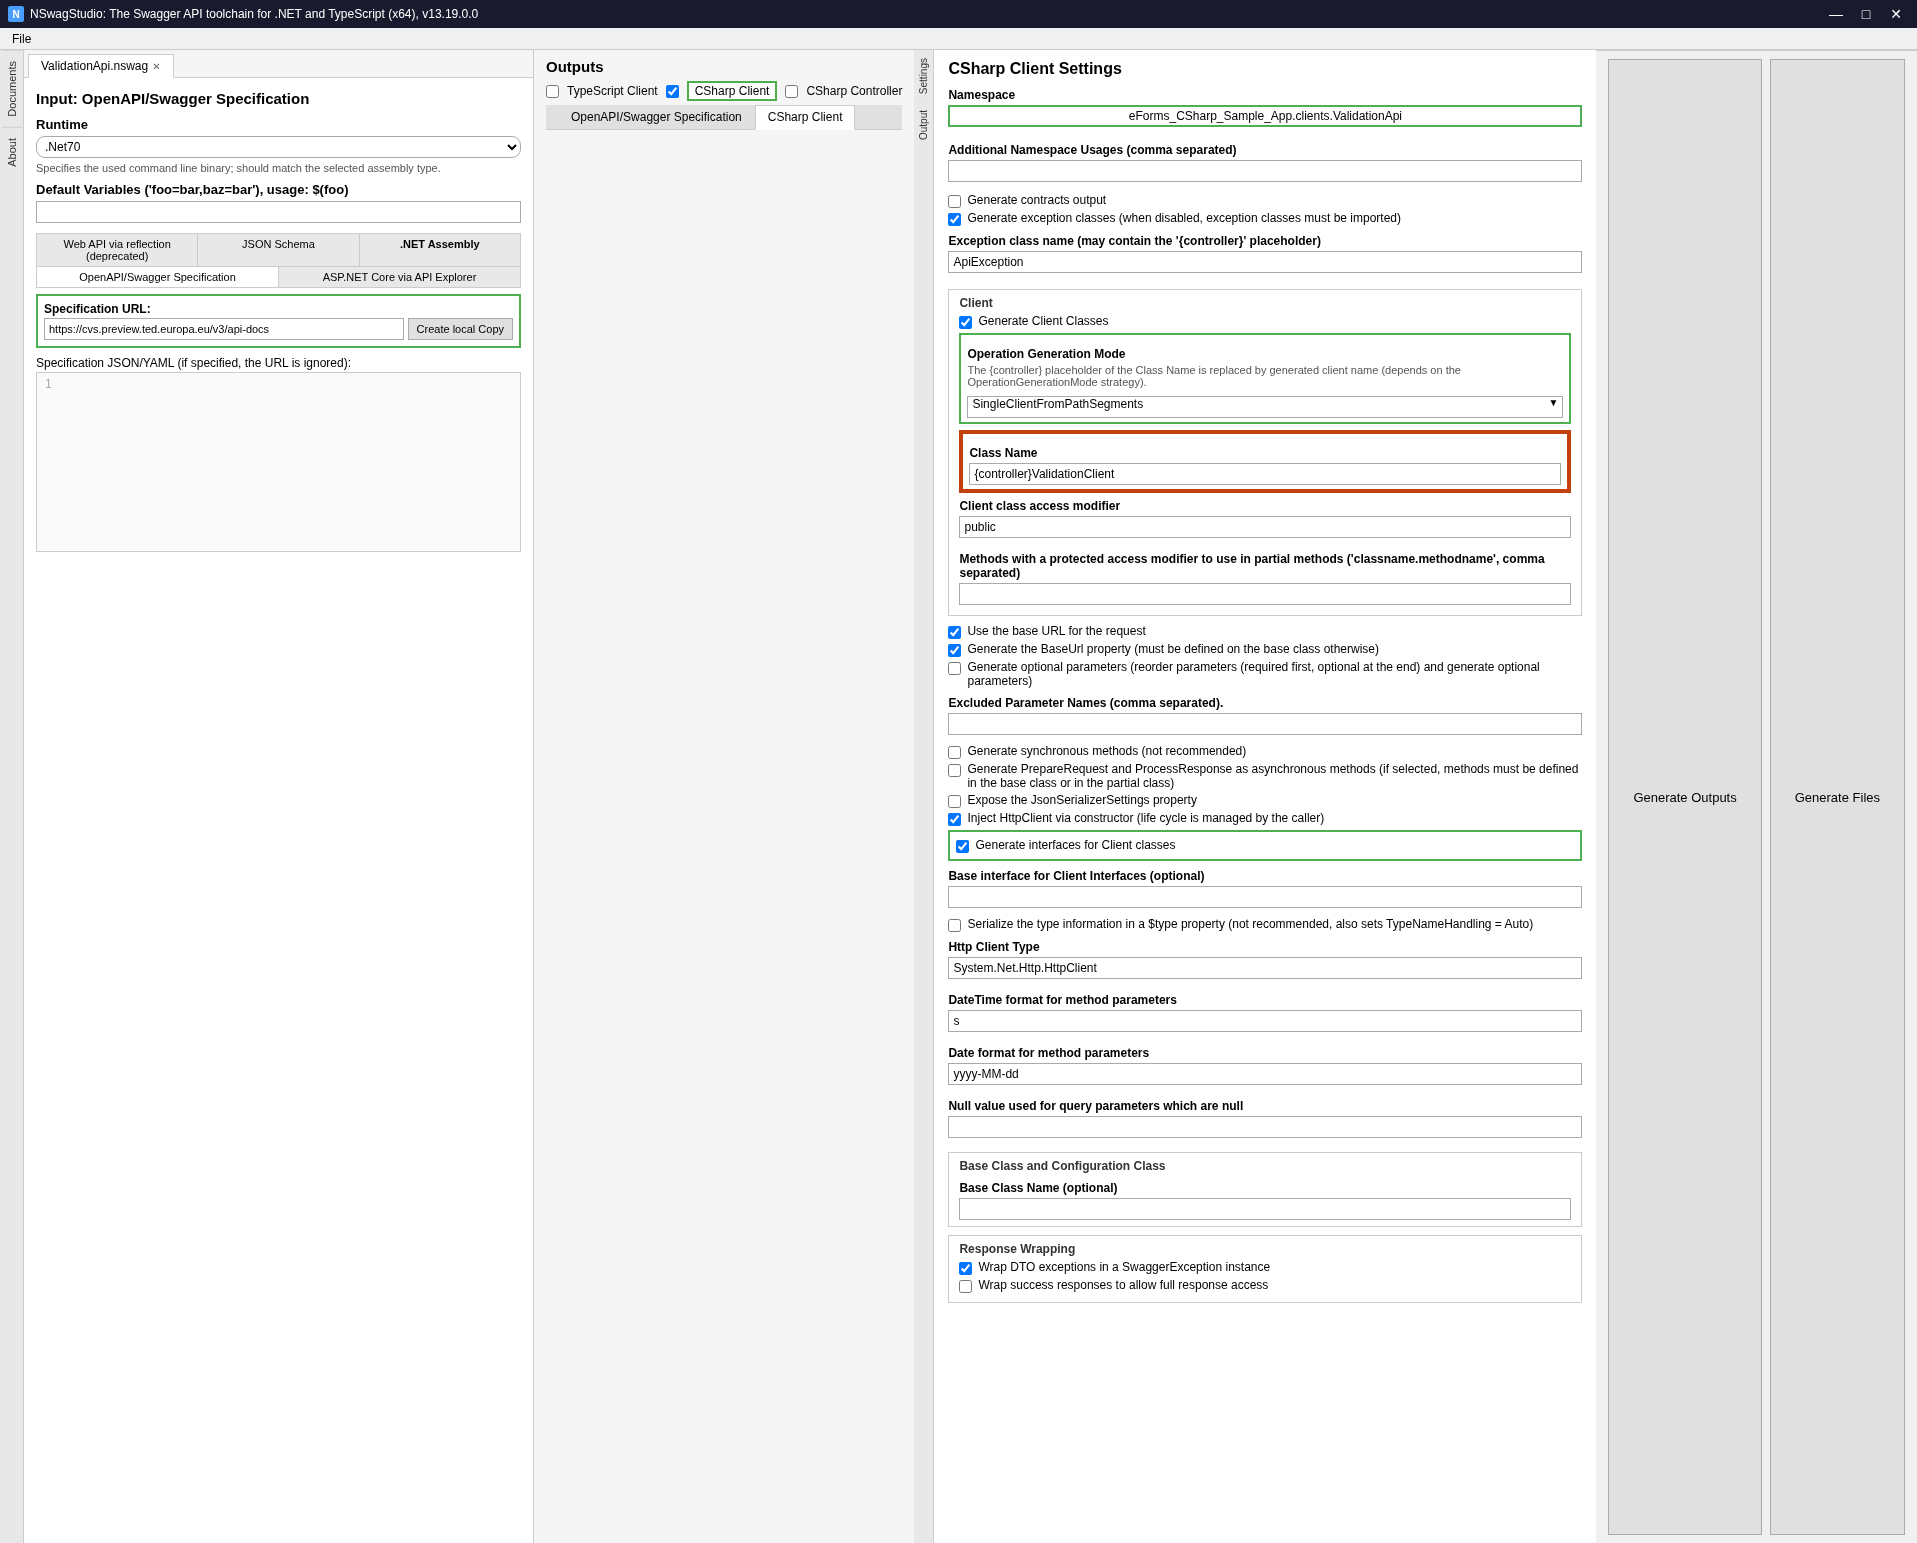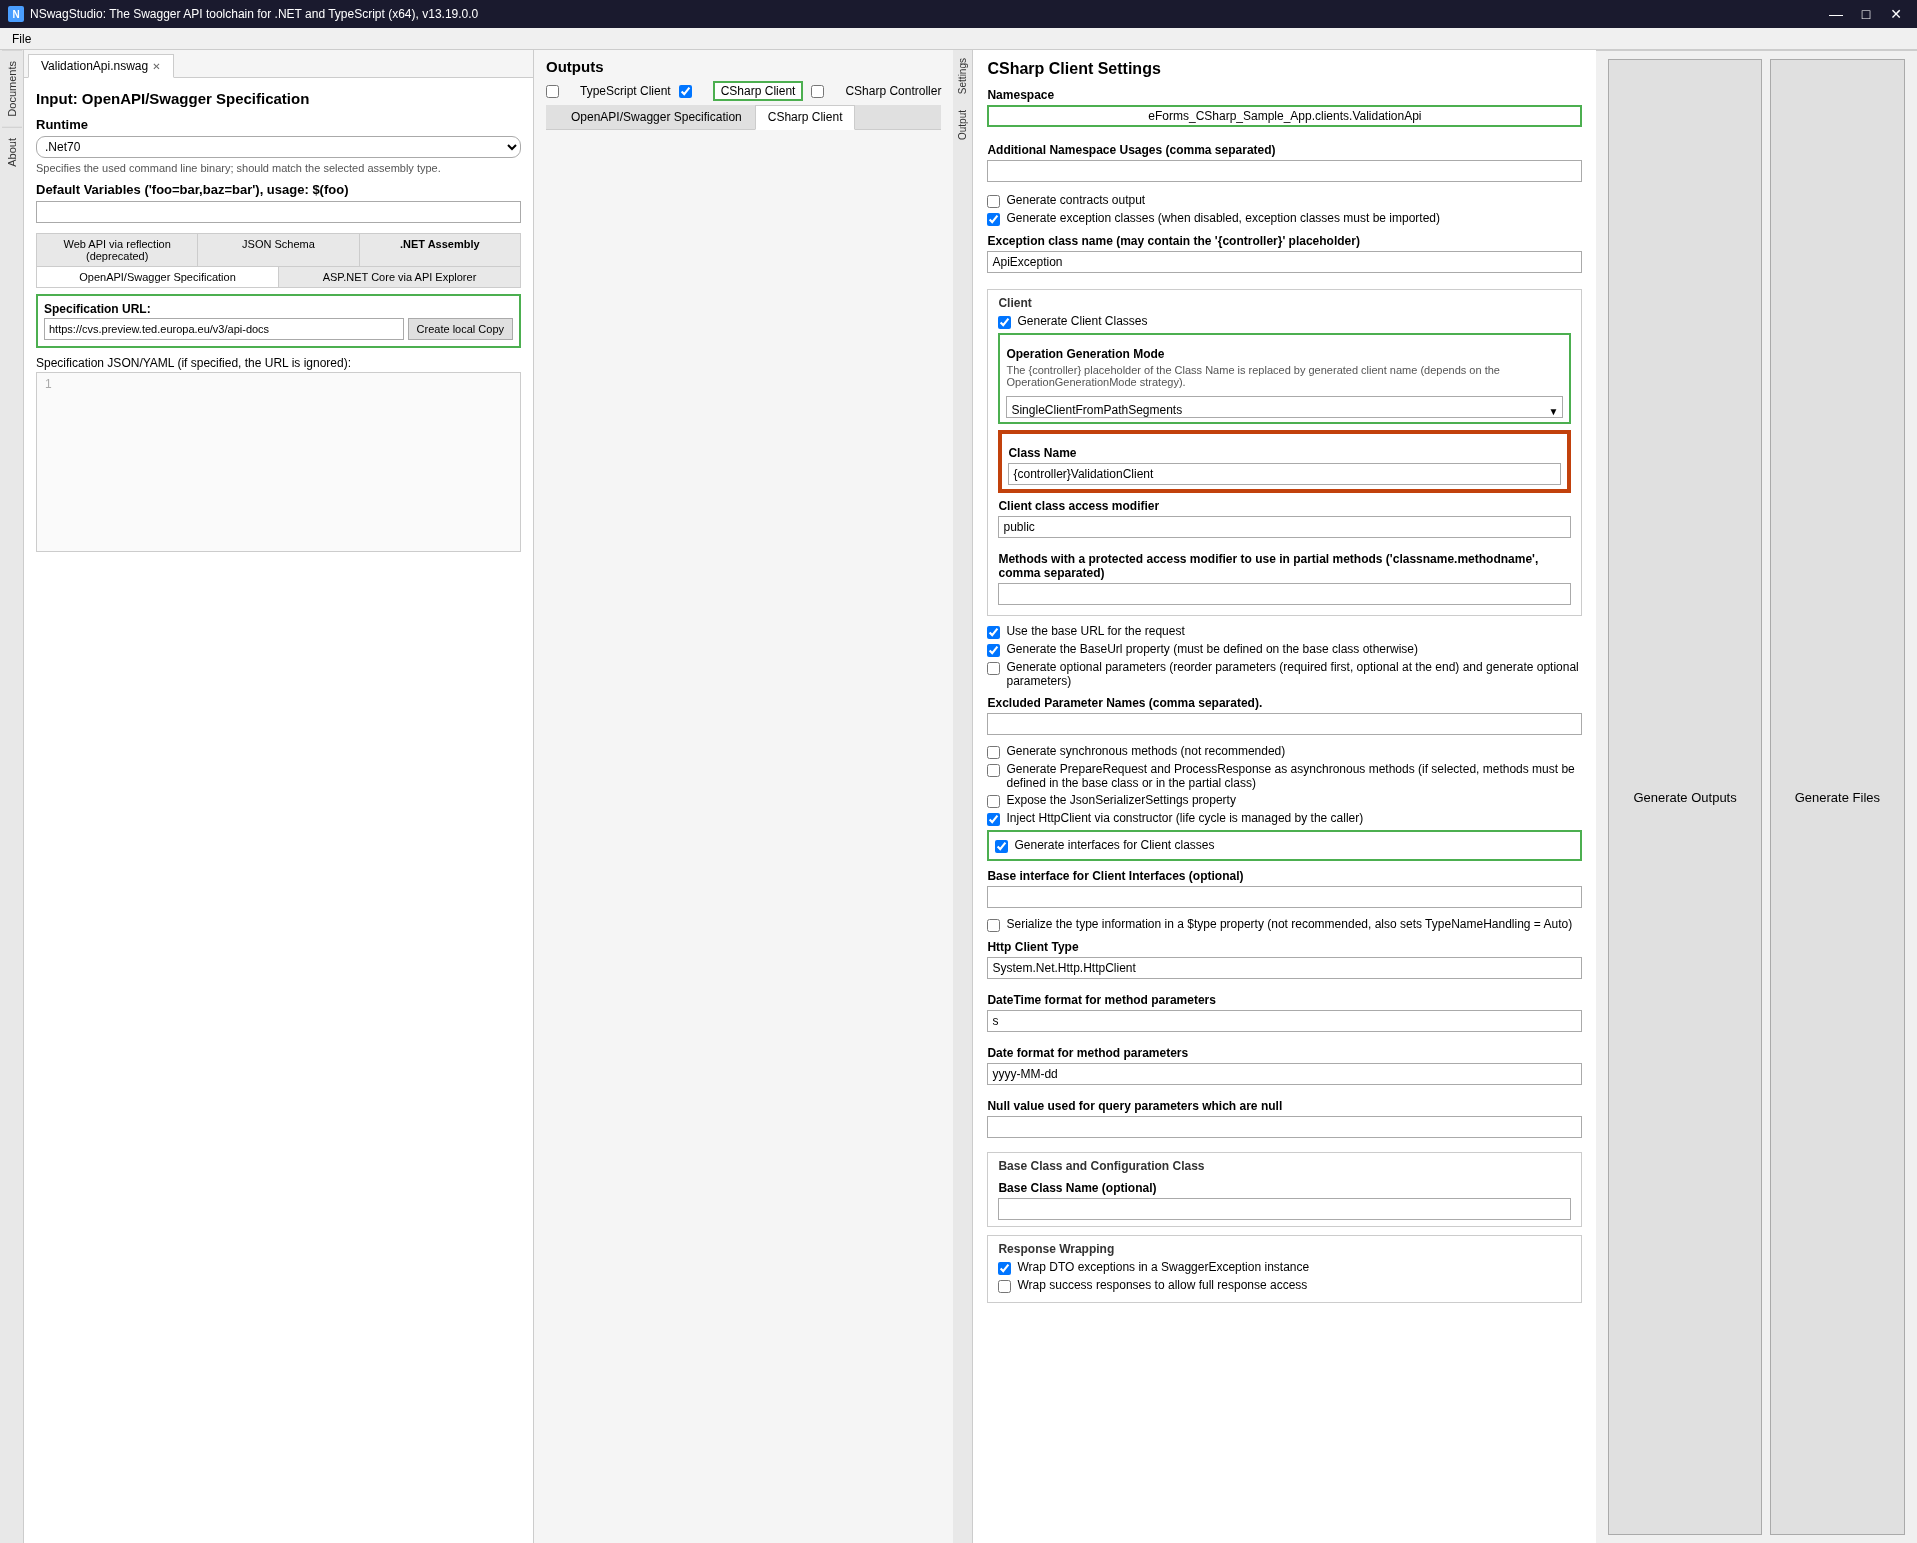--- a/index.html
+++ b/index.html
@@ -129,21 +129,21 @@
       padding: 4px;
       resize: none;
       background: #fafafa;
     }
 
     .right-panel { flex: 1; background: #f5f5f5; display: flex; flex-direction: row; overflow: hidden; }
 
     .outputs-header { padding: 8px 12px 4px; background: #f5f5f5; }
     .outputs-title { font-size: 15px; font-weight: bold; margin-bottom: 6px; }
     .outputs-tabs { display: flex; align-items: center; gap: 8px; margin-bottom: 4px; }
-    .output-tab-check { display: flex; align-items: center; gap: 21px; font-size: 12px; }
+    .output-tab-check { display: flex; align-items: center; gap: 8px; font-size: 12px; }
     .output-tab-check input[type="checkbox"] { width: 13px; height: 13px; }
     .checkbox-label-highlighted {
       background: #fff;
       border: 2px solid #4CAF50;
       padding: 1px 6px;
       font-size: 12px;
     }
 
     .settings-tab-bar {
       display: flex;
@@ -373,21 +373,21 @@
             <div class="section-group-title">Client</div>
             <label class="checkbox-row">
               <input type="checkbox" checked="" style="">
               <span>Generate Client Classes</span>
             </label>
 
             
             <div class="highlighted-section">
               <div class="settings-section-label">Operation Generation Mode</div>
               <div class="help-text">The {controller} placeholder of the Class Name is replaced by generated client name (depends on the OperationGenerationMode strategy).</div>
-              <div style="display:flex; align-items:flex-end; border:1px solid #aaa; background:#fff; height:22px; padding:0 4px; position:relative;">
+              <div style="display:flex; align-items:flex-start; border:1px solid #aaa; background:#fff; height:22px; padding:0 4px; position:relative;">
                 <span style="flex:1; font-size:12px;">SingleClientFromPathSegments</span>
                 <span style="font-size:10px;">▼</span>
               </div>
             </div>
 
             
             <div style="border:4px solid #c2410c; padding:4px 6px; margin-top:6px;">
               <div class="settings-section-label">Class Name</div>
               <input type="text" class="settings-input" value="{controller}ValidationClient" style="">
             </div>

